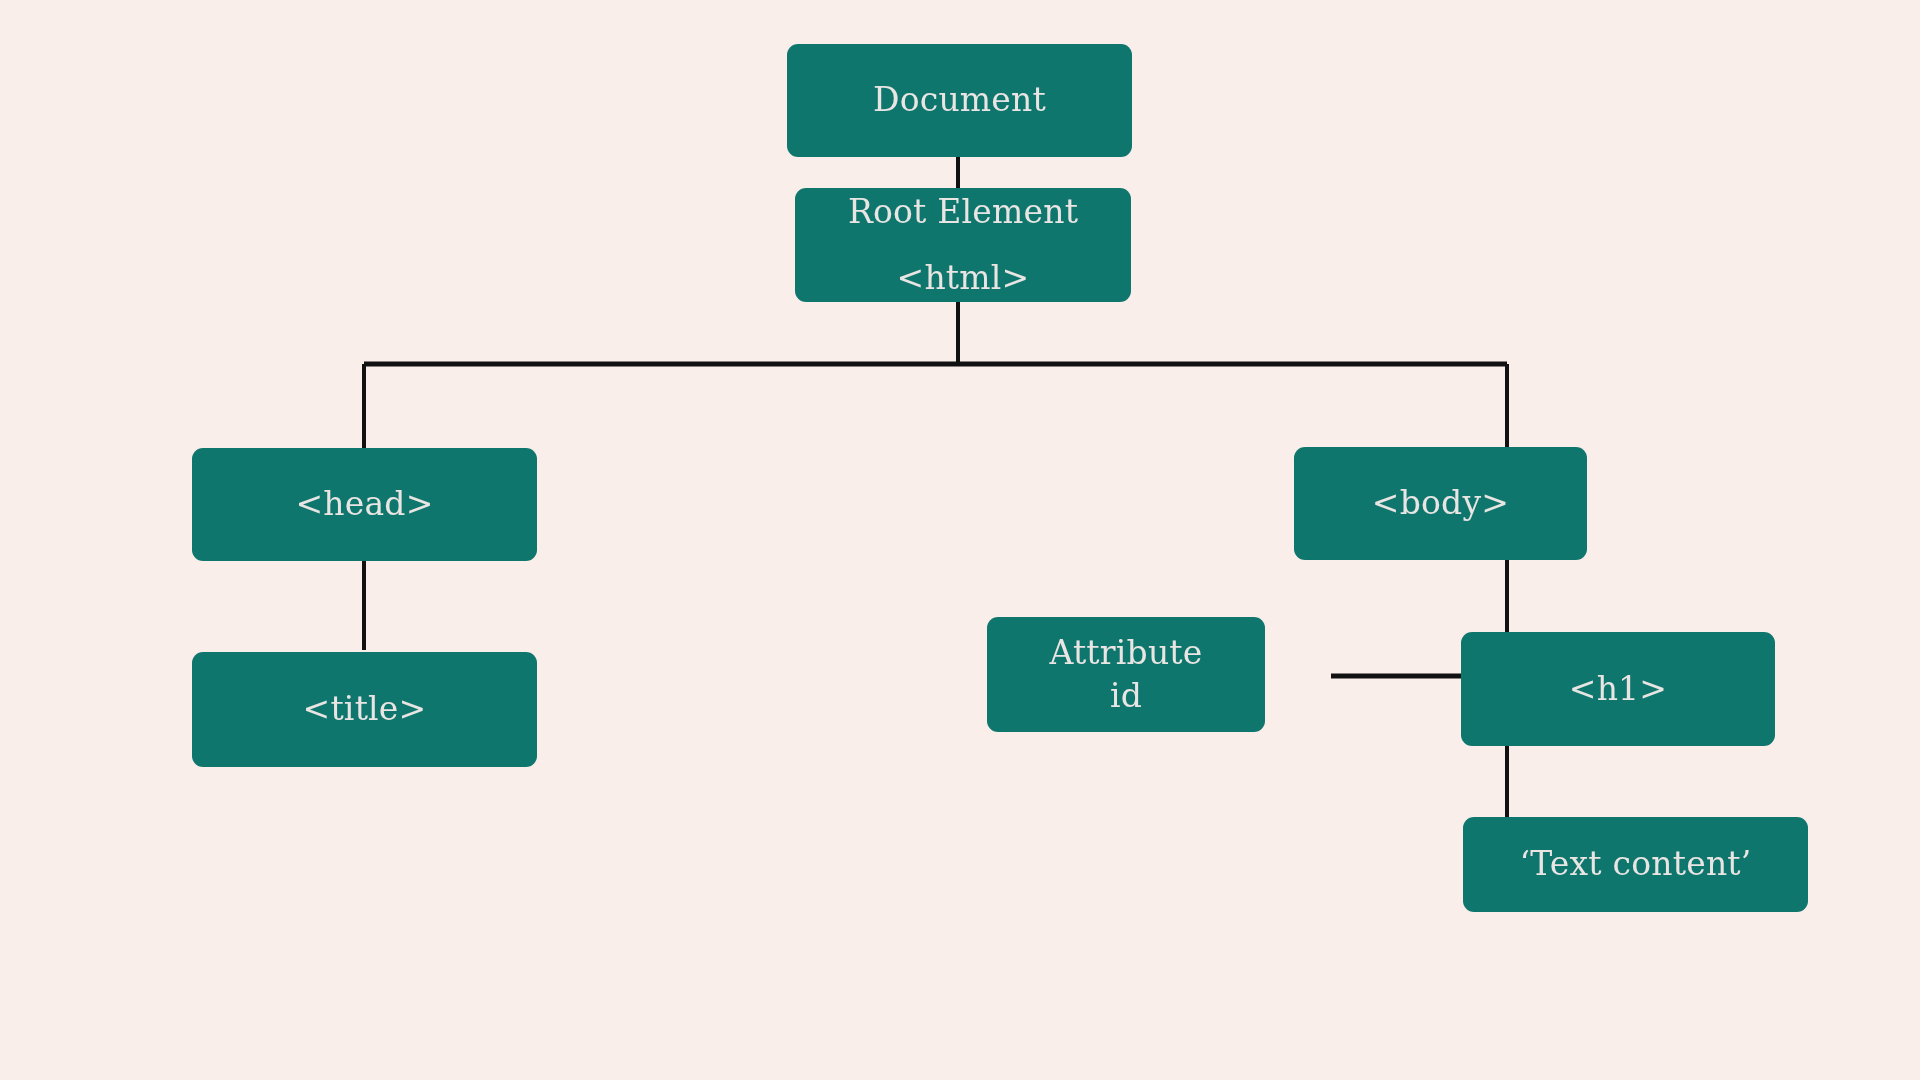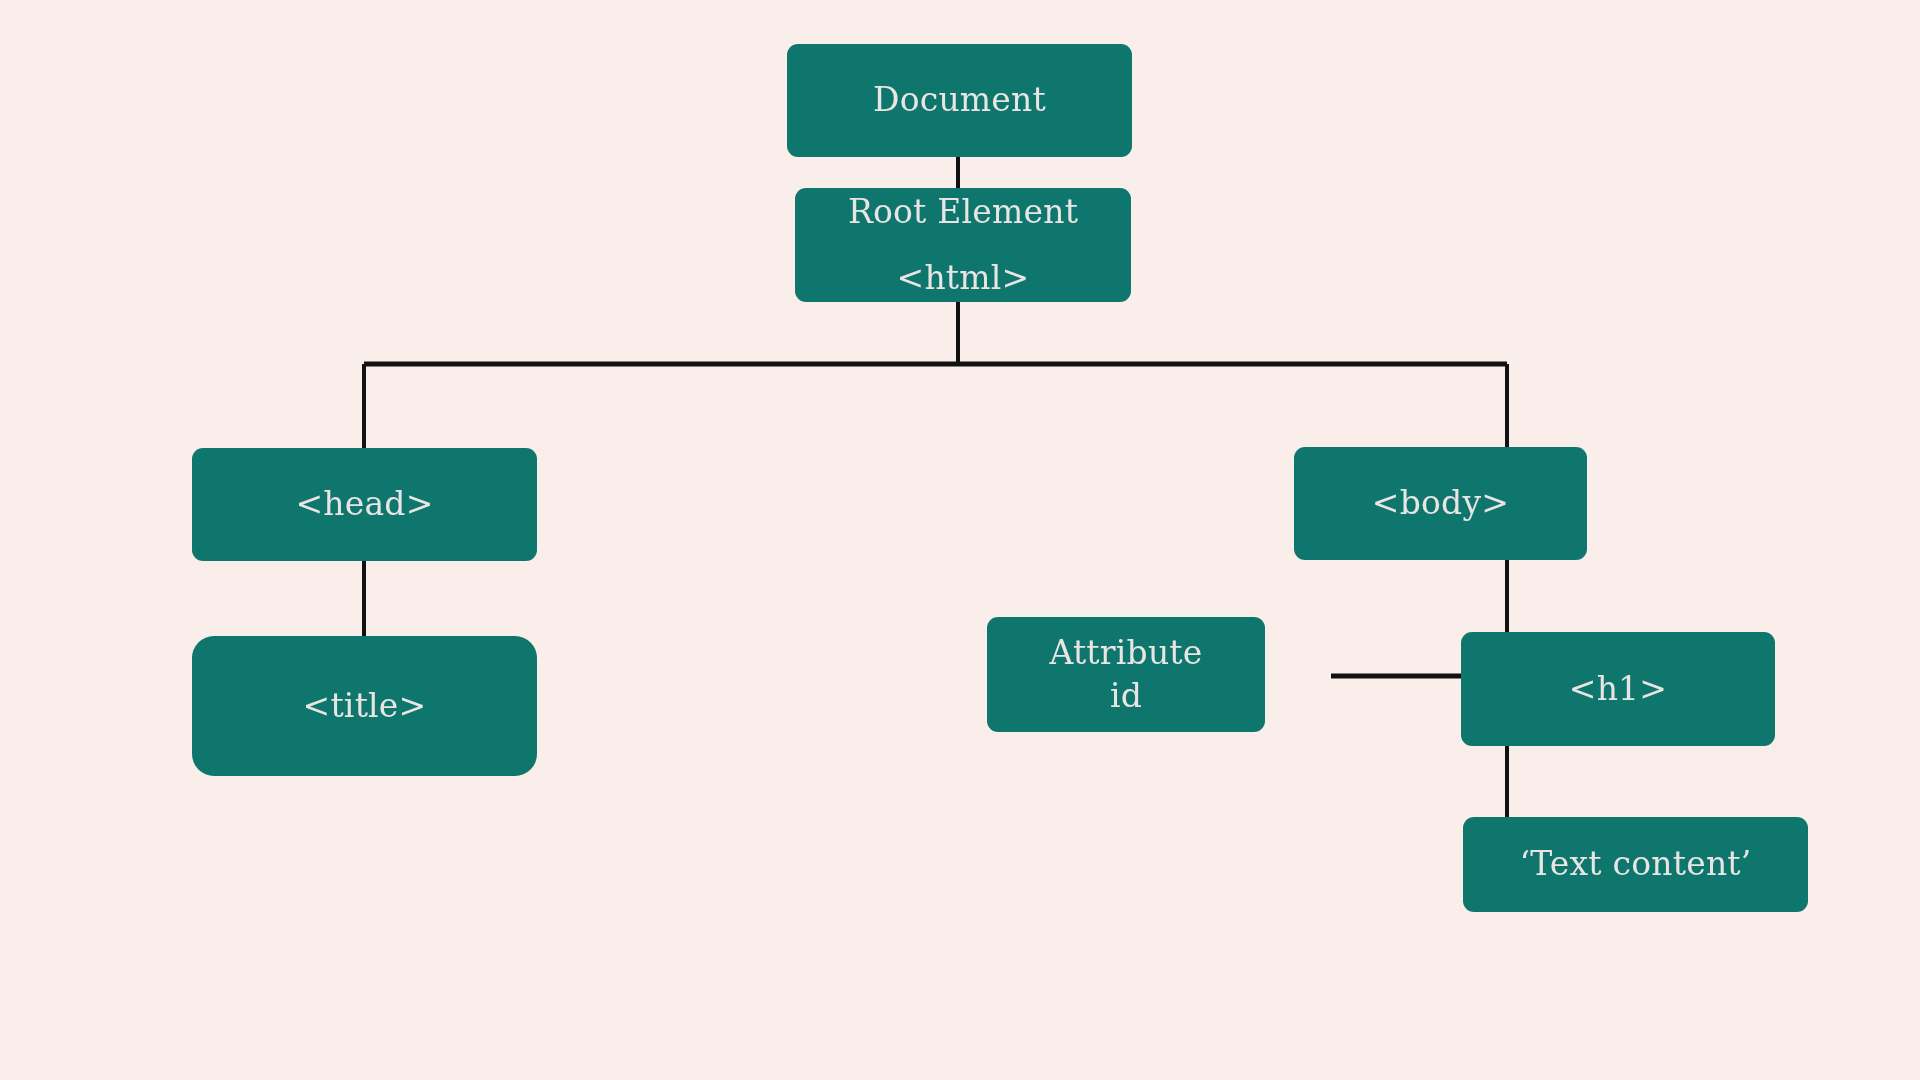--- a/index.html
+++ b/index.html
@@ -41,21 +41,21 @@
     letter-spacing: 0.2px;
     font-size: 33px;
     z-index: 2;
   }
   .node .line2 { display: block; }
   
   #node-document      { left: 787px;  top: 44px;  width: 345px; height: 113px; }
   #node-root-element  { left: 795px;  top: 188px; width: 336px; height: 114px; gap: 24px; }
   #node-head          { left: 192px;  top: 448px; width: 345px; height: 113px; }
   #node-body          { left: 1294px; top: 447px; width: 293px; height: 113px; }
-  #node-title         { left: 192px;  top: 636px; width: 345px; height: 140px; border-radius: 22px; }
+  #node-title         { left: 192px;  top: 652px; width: 345px; height: 115px; }
   #node-attribute     { left: 987px;  top: 617px; width: 278px; height: 115px; }
   #node-h1            { left: 1461px; top: 632px; width: 314px; height: 114px; }
   #node-text-content  { left: 1463px; top: 817px; width: 345px; height: 95px; }
 </style>
 </head>
 <body>
 
 <div id="stage">
 
   <svg class="edges" viewBox="0 0 1920 1080" xmlns="http://www.w3.org/2000/svg">

